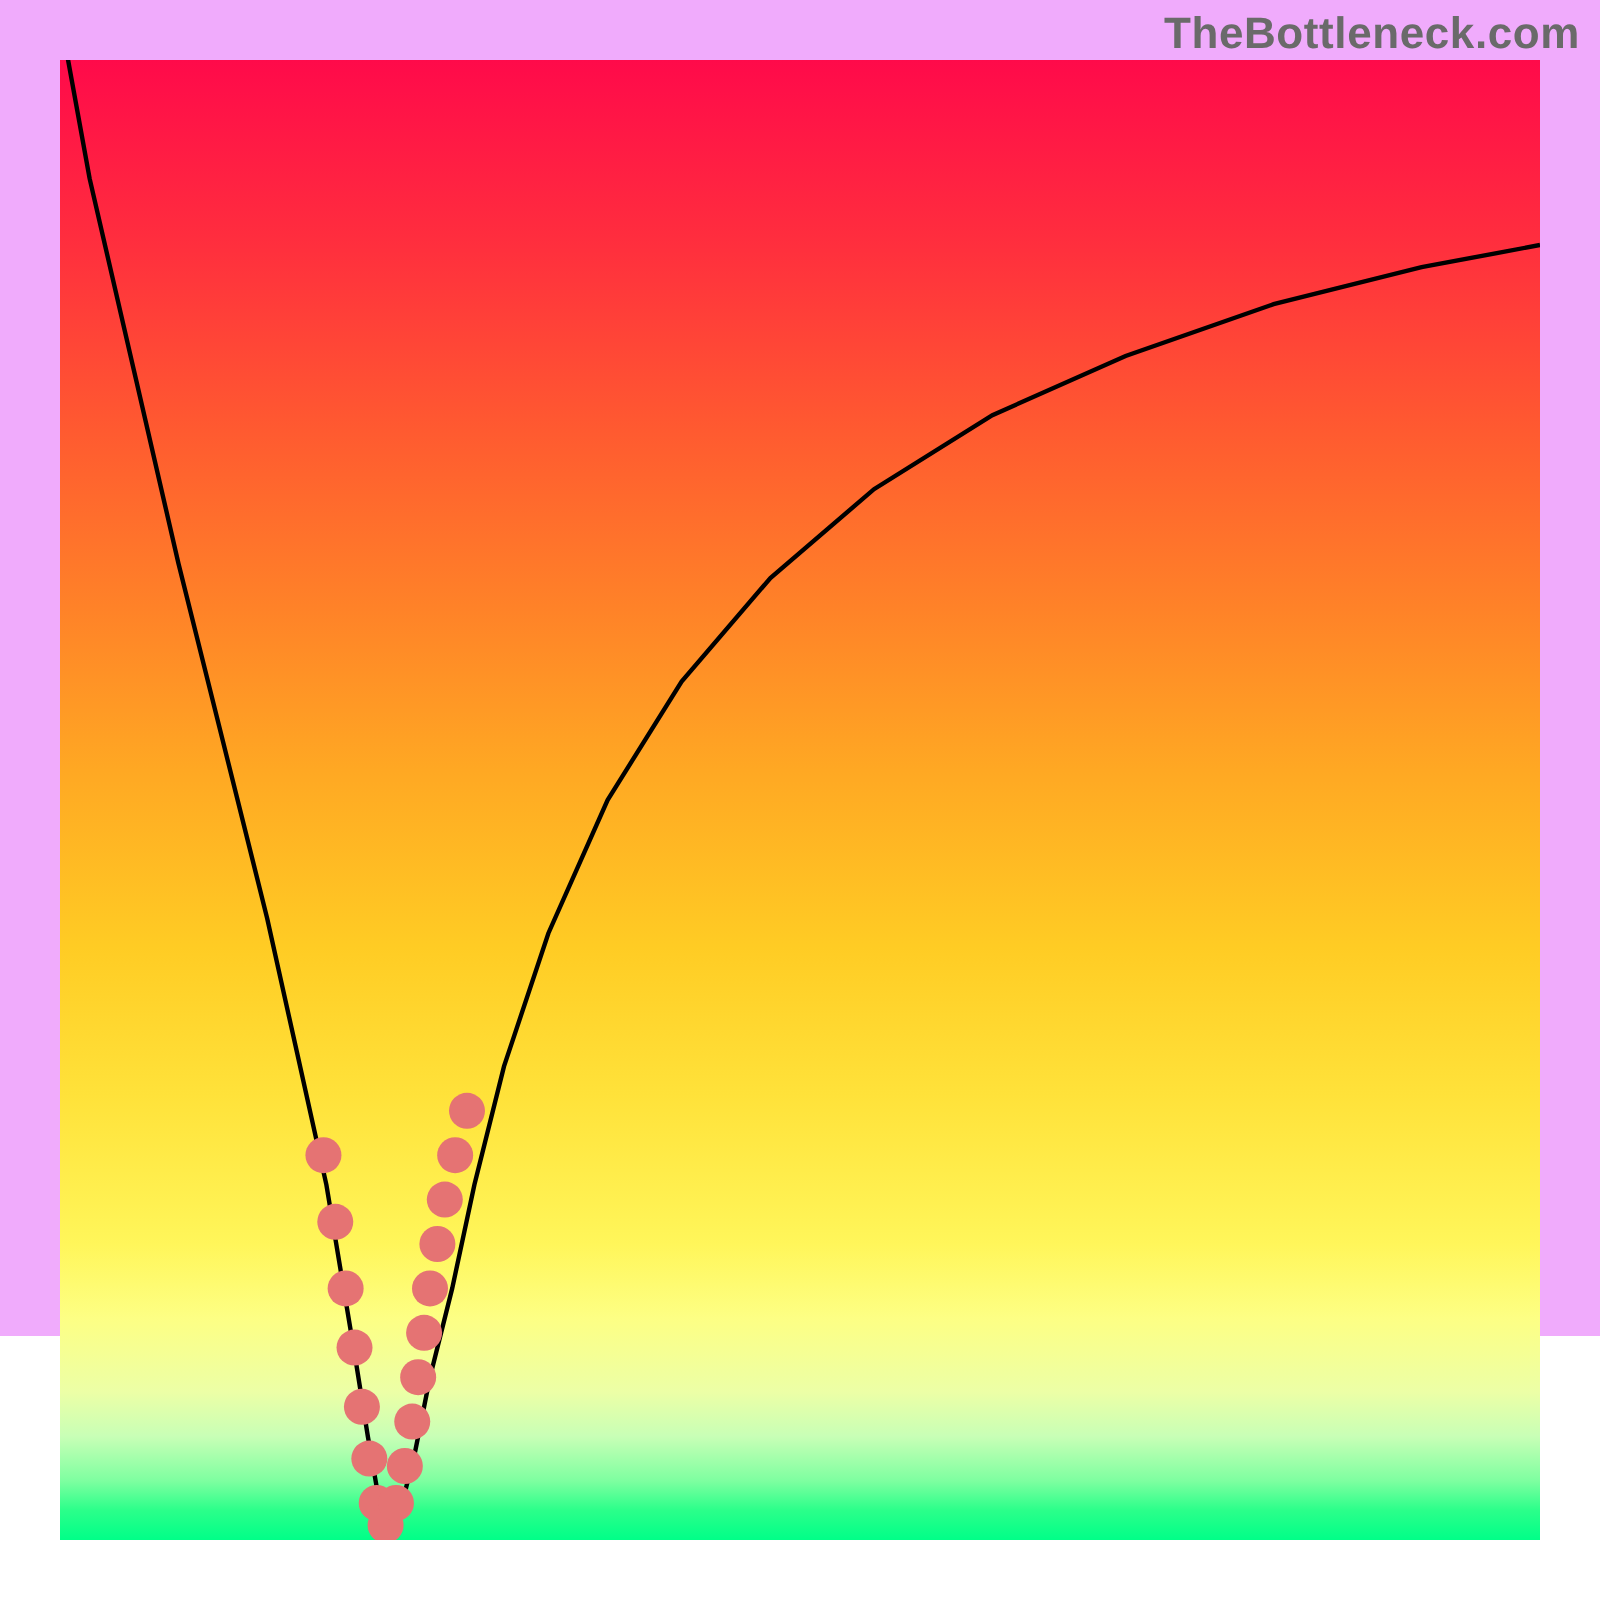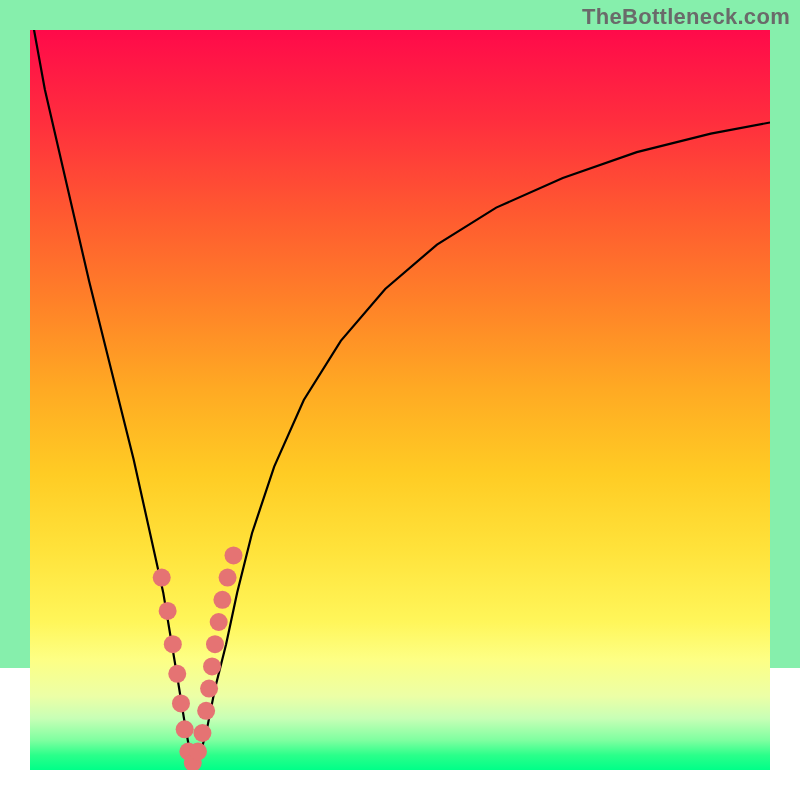--- a/index.html
+++ b/index.html
@@ -6,21 +6,21 @@
     margin: 0;
     padding: 0;
     width: 800px;
     height: 800px;
     overflow: hidden;
   }
   .frame {
     position: relative;
     width: 800px;
     height: 668px;
-    background: #86efac;
+    background: #f0abfc;
   }
   .plot-area {
     position: absolute;
     left: 30px;
     top: 30px;
     width: 740px;
     height: 740px;
     background: linear-gradient(to bottom,
       #ff0a4a 0%,
       #ff2d3e 12%,

